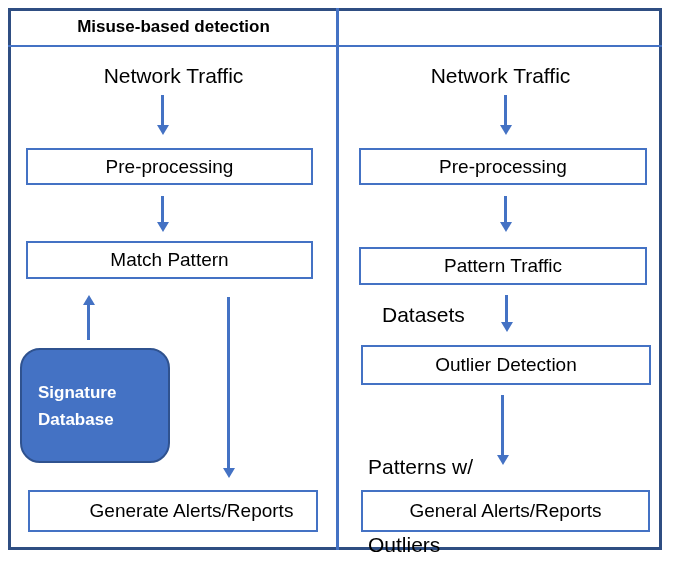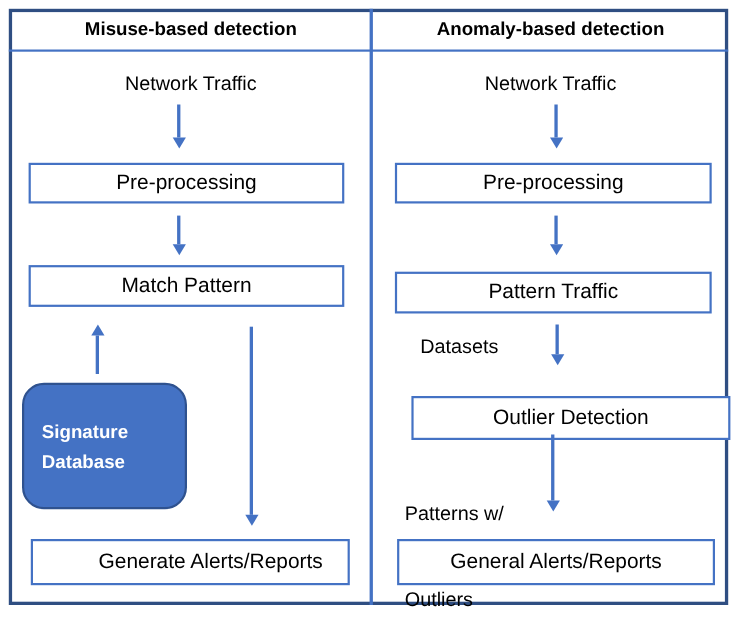--- a/index.html
+++ b/index.html
@@ -43,21 +43,21 @@
     top: 8px; height: 38px;
     display: flex; align-items: center; justify-content: center;
     font-weight: bold;
     font-size: 17px;
   }
   .col-header.left  { left: 11px;  width: 325px; }
   .col-header.right { left: 339px; width: 323px; }
 
   .free-label {
     position: absolute;
-    font-size: 18px;
+    font-size: 21px;
     line-height: 26px;
     white-space: pre;
   }
   .centered { text-align: center; }
 
   .node-box {
     position: absolute;
     border: 2px solid var(--accent, #4472C4);
     box-sizing: border-box;
     background: #fff;
@@ -109,21 +109,20 @@
 </head>
 <body>
 
 <div id="stage">
 
   <div class="frame"></div>
   <div class="v-divider"></div>
   <div class="h-divider"></div>
 
   <div class="col-header left">Misuse-based detection</div>
-  <div class="col-header right">Anomaly-based detection</div>
 
   <div class="free-label centered" style="left:11px; top:63px; width:325px;">Network Traffic</div>
 
   <div class="arrow-v down" style="left:161px; top:95px; height:30px;"></div>
 
   <div class="node-box" style="left:26px; top:148px; width:287px; height:37px;">Pre-processing</div>
 
   <div class="arrow-v down" style="left:161px; top:196px; height:26px;"></div>
 
   <div class="node-box" style="left:26px; top:241px; width:287px; height:38px;">Match Pattern</div>
@@ -146,21 +145,21 @@
   <div class="node-box" style="left:359px; top:148px; width:288px; height:37px;">Pre-processing</div>
 
   <div class="arrow-v down" style="left:504px; top:196px; height:26px;"></div>
 
   <div class="node-box" style="left:359px; top:247px; width:288px; height:38px;">Pattern Traffic</div>
 
   <div class="free-label" style="left:382px; top:302px;">Datasets</div>
 
   <div class="arrow-v down" style="left:505px; top:295px; height:27px;"></div>
 
-  <div class="node-box" style="left:361px; top:360px; width:290px; height:40px;margin-left:13px;">Outlier Detection</div>
+  <div class="node-box" style="left:361px; top:345px; width:290px; height:40px;">Outlier Detection</div>
 
   <div class="free-label" style="left:368px; top:402px;">
     <div>Patterns w/</div>
     <div>Outliers</div>
   </div>
 
   <div class="arrow-v down" style="left:501px; top:395px; height:60px;"></div>
 
   <div class="node-box" style="left:361px; top:490px; width:289px; height:42px;">General Alerts/Reports</div>
 

